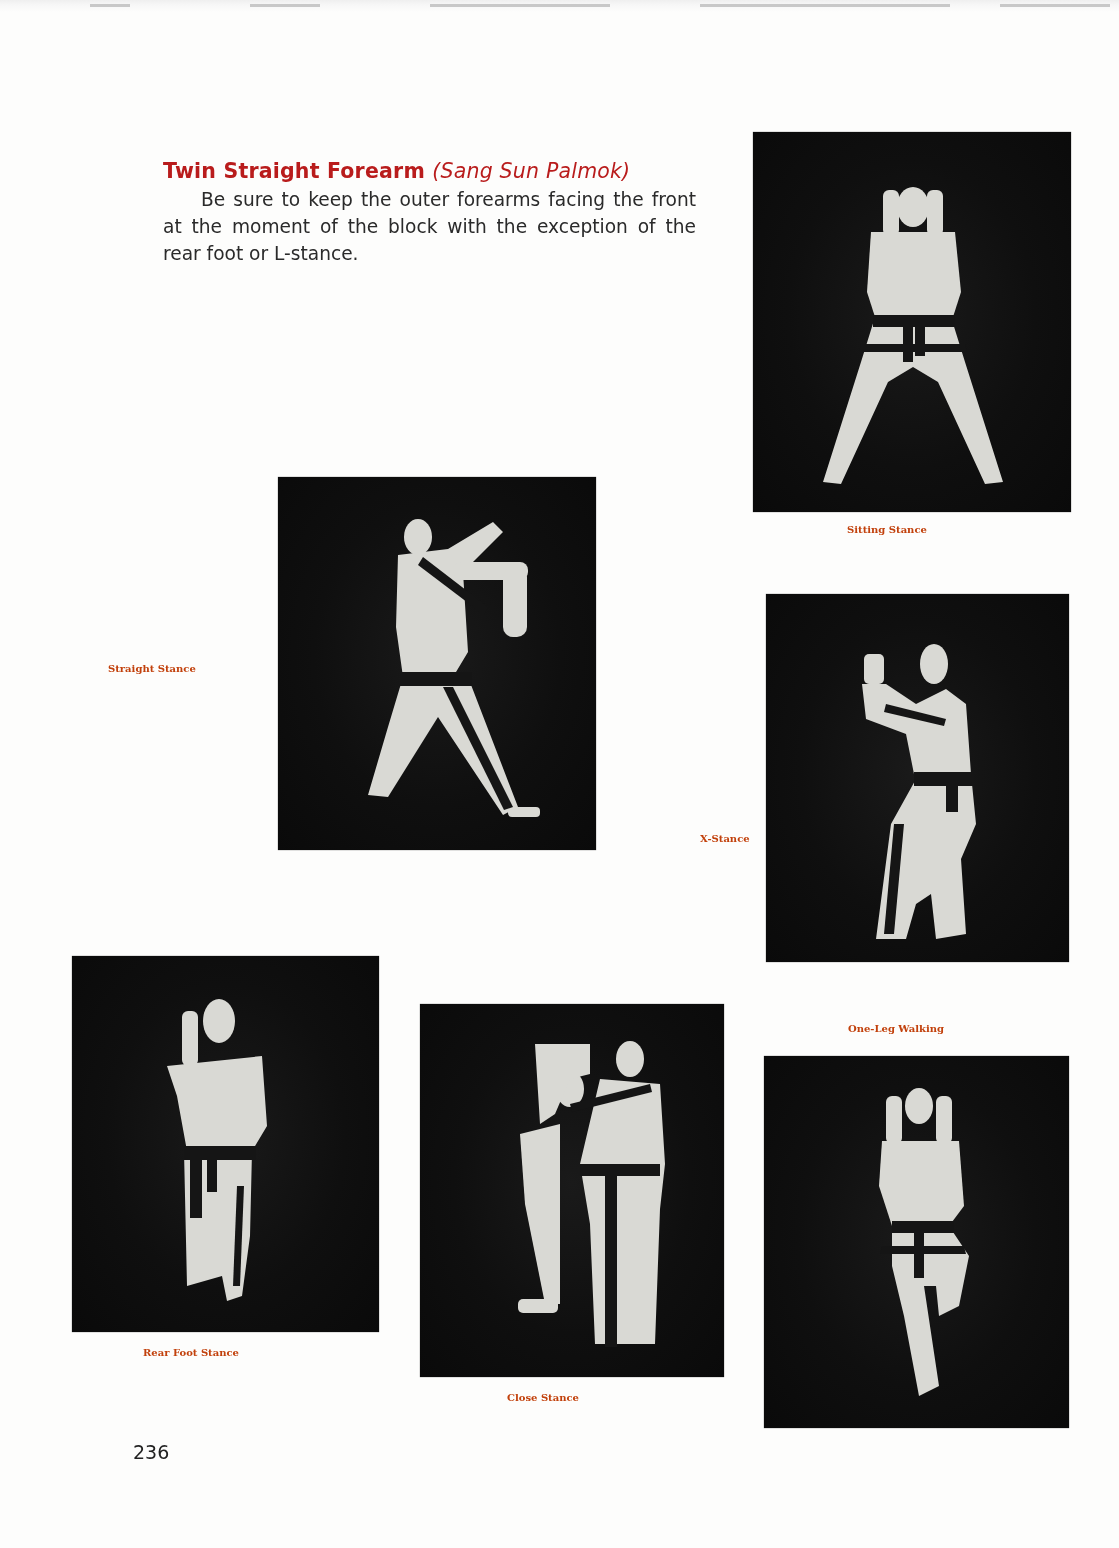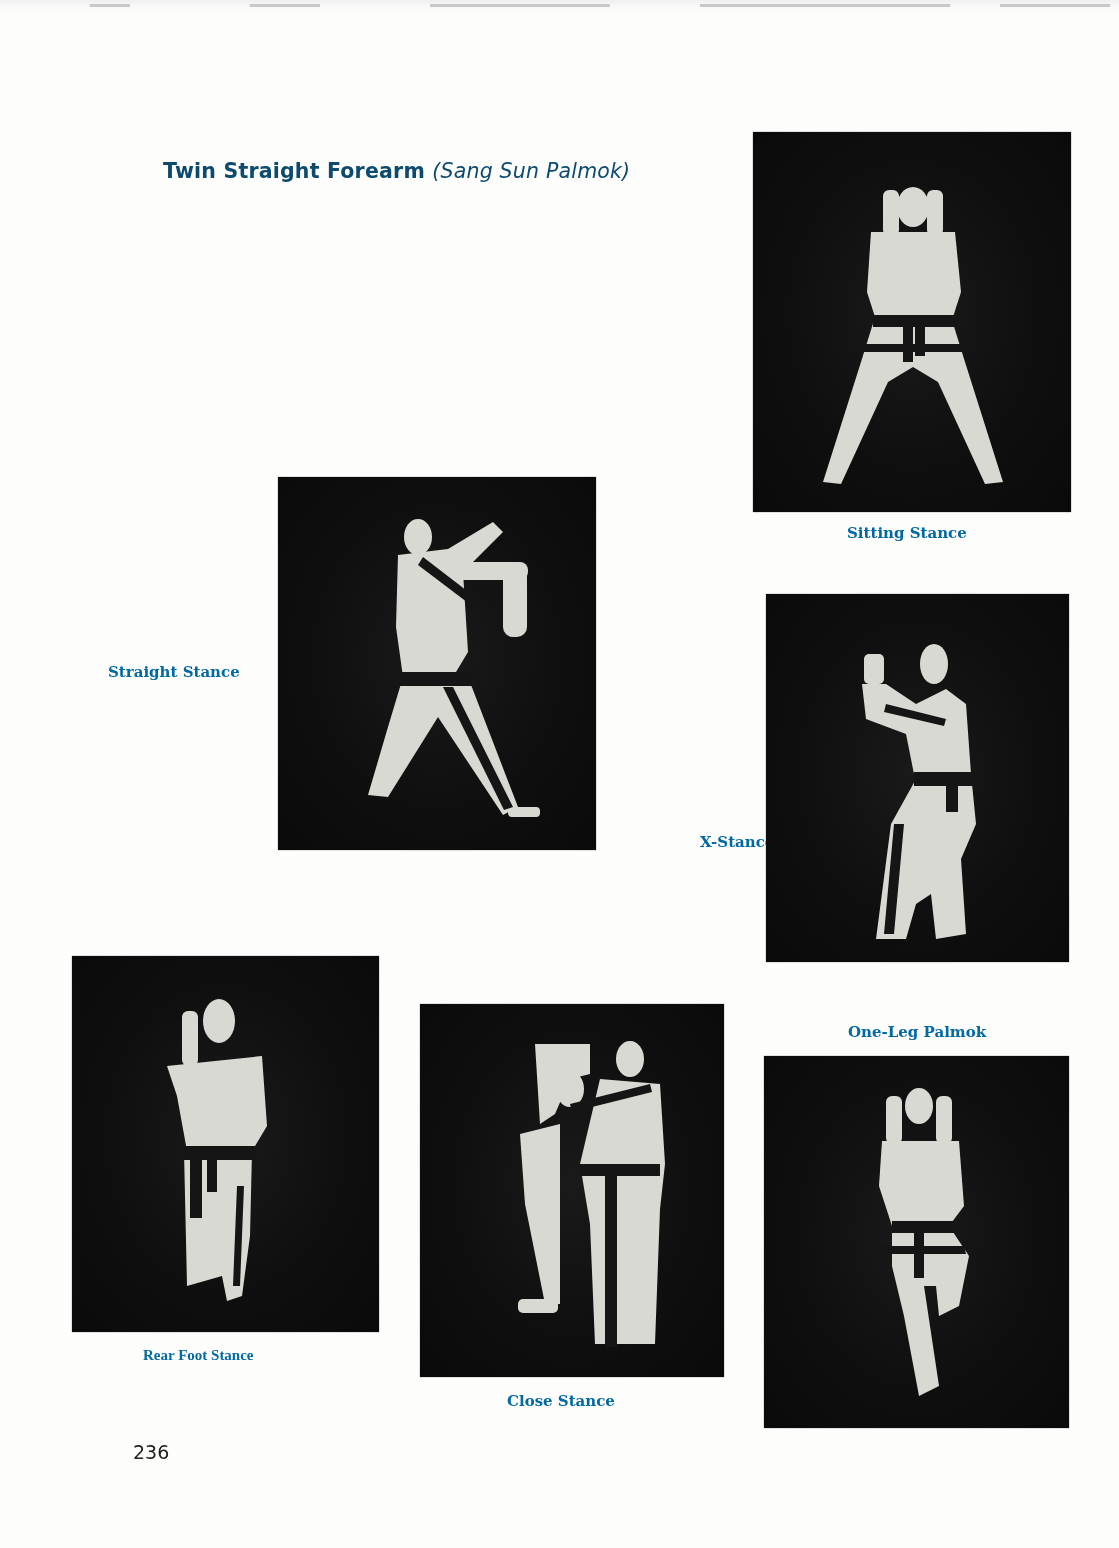--- a/index.html
+++ b/index.html
@@ -15,21 +15,21 @@
       position: absolute; left: 0; top: 0; width: 1119px; height: 12px;
       background: linear-gradient(to bottom, #efefef 0, #f7f7f7 5px, #fdfdfc 12px);
     }
     .scan-edge .tick {
       position: absolute; top: 4px; height: 3px; background: #c8c8c8;
     }
     .title {
       position: absolute; left: 163px; top: 159px;
       font-family: "DejaVu Sans", sans-serif;
       font-size: 20.5px; font-weight: bold; letter-spacing: 0.2px;
-      color: #0c4a6e; white-space: nowrap;
+      color: #b91c1c; white-space: nowrap;
     }
     .title .sub {
       font-weight: normal; font-style: italic;
     }
     .body-text {
       position: absolute; left: 163px; top: 186px; width: 533px;
       font-family: "DejaVu Sans", sans-serif;
       font-size: 18.6px; line-height: 27.2px; color: #2a2a2a;
       text-align: justify;
     }
@@ -37,21 +37,21 @@
     .photo {
       position: absolute;
       background: radial-gradient(ellipse at 50% 48%, #1a1a1a 0%, #0f0f0f 55%, #0a0a0a 100%);
       box-shadow: 0 0 1px #555;
       overflow: hidden;
     }
     .photo svg { position: absolute; left: 0; top: 0; width: 100%; height: 100%; }
     .caption {
       position: absolute;
       font-family: "DejaVu Serif", serif;
-      font-weight: bold; font-size: 15px; color: #0369a1;
+      font-weight: bold; font-size: 10px; color: #c2410c;
       white-space: nowrap;
     }
     .page-num {
       position: absolute; left: 133px; top: 1441px;
       font-family: "DejaVu Sans", sans-serif;
       font-weight: normal; font-size: 19px; color: #222;
     }
   </style>
 </head>
 <body>
@@ -63,20 +63,21 @@
   <span class="tick" style="left:700px;width:250px"></span>
   <span class="tick" style="left:1000px;width:110px"></span>
 </div>
 
 <div class="title">
   <span>Twin Straight Forearm</span>
   <span class="sub">(Sang Sun Palmok)</span>
 </div>
 
 <div class="body-text">
+  <p>Be sure to keep the outer forearms facing the front at the moment of the block with the exception of the rear foot or L-stance.</p>
 </div>
 
 <div class="photo" style="left:753px;top:132px;width:318px;height:380px;" title="Front view: practitioner in wide sitting stance with both fists raised, twin straight forearm block">
   <svg viewBox="0 0 318 380">
     <g fill="#d9d9d4">
       <ellipse cx="160" cy="75" rx="16" ry="20"></ellipse>
       <rect x="130" y="58" width="16" height="46" rx="6"></rect>
       <rect x="174" y="58" width="16" height="46" rx="6"></rect>
       <path d="M118 100 L202 100 L208 160 L200 185 L122 185 L114 160 Z"></path>
       <path d="M122 185 L198 185 L212 230 L250 350 L232 352 L185 250 L160 235 L135 250 L88 352 L70 350 L108 230 Z"></path>
@@ -137,42 +138,42 @@
       <path d="M112 195 L180 195 L178 280 L170 340 L155 345 L150 320 L115 330 Z"></path>
     </g>
     <g fill="#151515">
       <rect x="112" y="190" width="72" height="14"></rect>
       <rect x="118" y="200" width="12" height="62"></rect>
       <rect x="135" y="200" width="10" height="36"></rect>
       <path d="M165 230 L172 230 L168 330 L161 330 Z"></path>
     </g>
   </svg>
 </div>
-<div class="caption" style="left:143px;top:1347px;font-family:Liberation Serif, serif;">Rear Foot Stance</div>
+<div class="caption" style="left:143px;top:1347px;">Rear Foot Stance</div>
 
 <div class="photo" style="left:420px;top:1004px;width:304px;height:373px;" title="Side view: practitioner in close stance, opponent's high kick blocked">
   <svg viewBox="0 0 304 373">
     <g fill="#d9d9d4">
       <ellipse cx="150" cy="85" rx="14" ry="18"></ellipse>
       <ellipse cx="210" cy="55" rx="14" ry="18"></ellipse>
       <path d="M115 40 L170 40 L170 70 L150 75 L135 110 L120 120 Z"></path>
       <path d="M100 130 L140 120 L140 300 L125 300 L105 200 Z"></path>
       <rect x="98" y="295" width="40" height="14" rx="5"></rect>
       <path d="M180 75 L240 80 L245 160 L240 205 L235 340 L175 340 L170 220 L160 160 Z"></path>
     </g>
     <g fill="#151515">
       <rect x="160" y="160" width="80" height="12"></rect>
       <rect x="185" y="168" width="12" height="175"></rect>
       <path d="M150 100 L230 80 L232 88 L152 108 Z"></path>
     </g>
   </svg>
 </div>
 <div class="caption" style="left:507px;top:1392px;">Close Stance</div>
 
-<div class="caption" style="left:848px;top:1023px;">One-Leg Palmok</div>
+<div class="caption" style="left:848px;top:1023px;">One-Leg Walking</div>
 <div class="photo" style="left:764px;top:1056px;width:305px;height:372px;" title="Front view: practitioner in one-leg stance with knee raised and fists up">
   <svg viewBox="0 0 305 372">
     <g fill="#d9d9d4">
       <ellipse cx="155" cy="50" rx="14" ry="18"></ellipse>
       <rect x="122" y="40" width="16" height="48" rx="6"></rect>
       <rect x="172" y="40" width="16" height="48" rx="6"></rect>
       <path d="M118 85 L195 85 L200 150 L185 170 L128 170 L115 130 Z"></path>
       <path d="M128 170 L185 170 L205 200 L195 250 L175 260 L172 230 L160 230 L175 330 L155 340 L140 260 L128 210 Z"></path>
     </g>
     <g fill="#151515">

